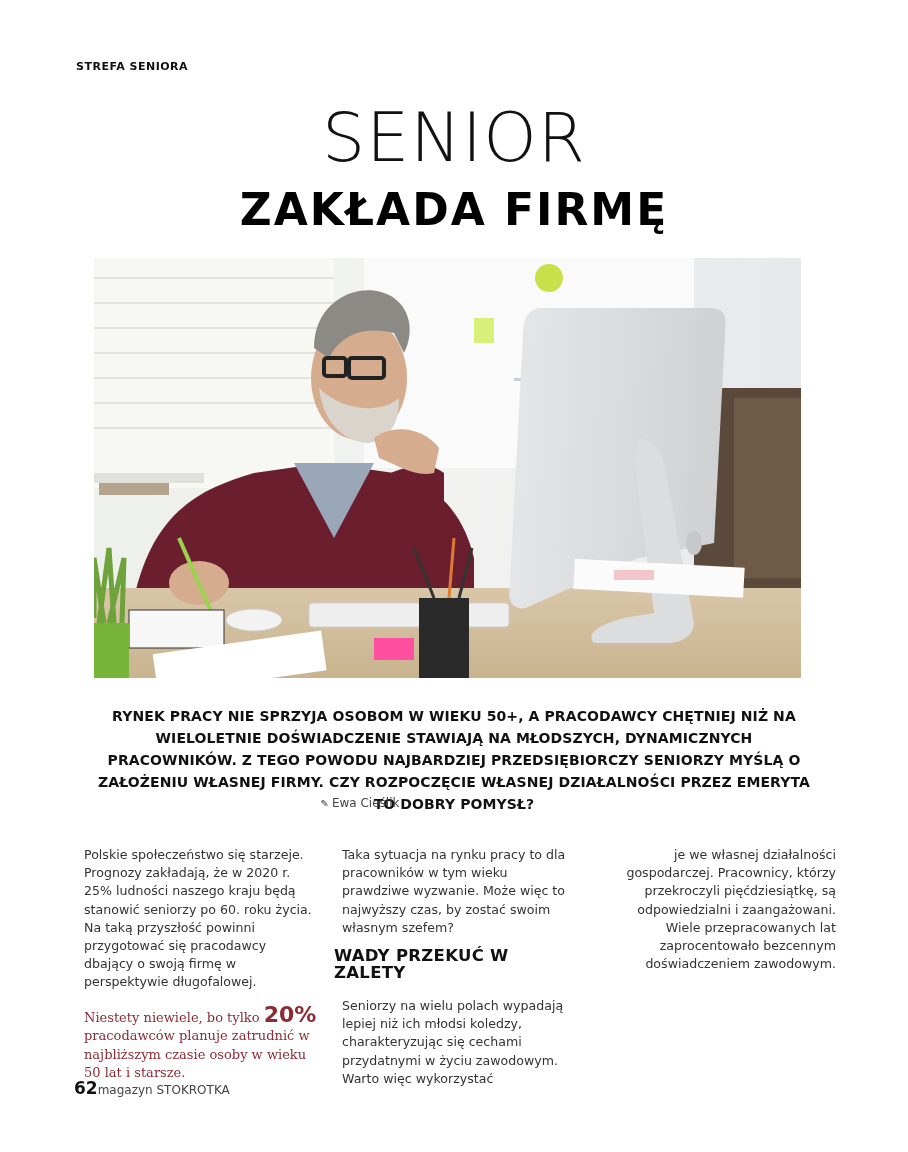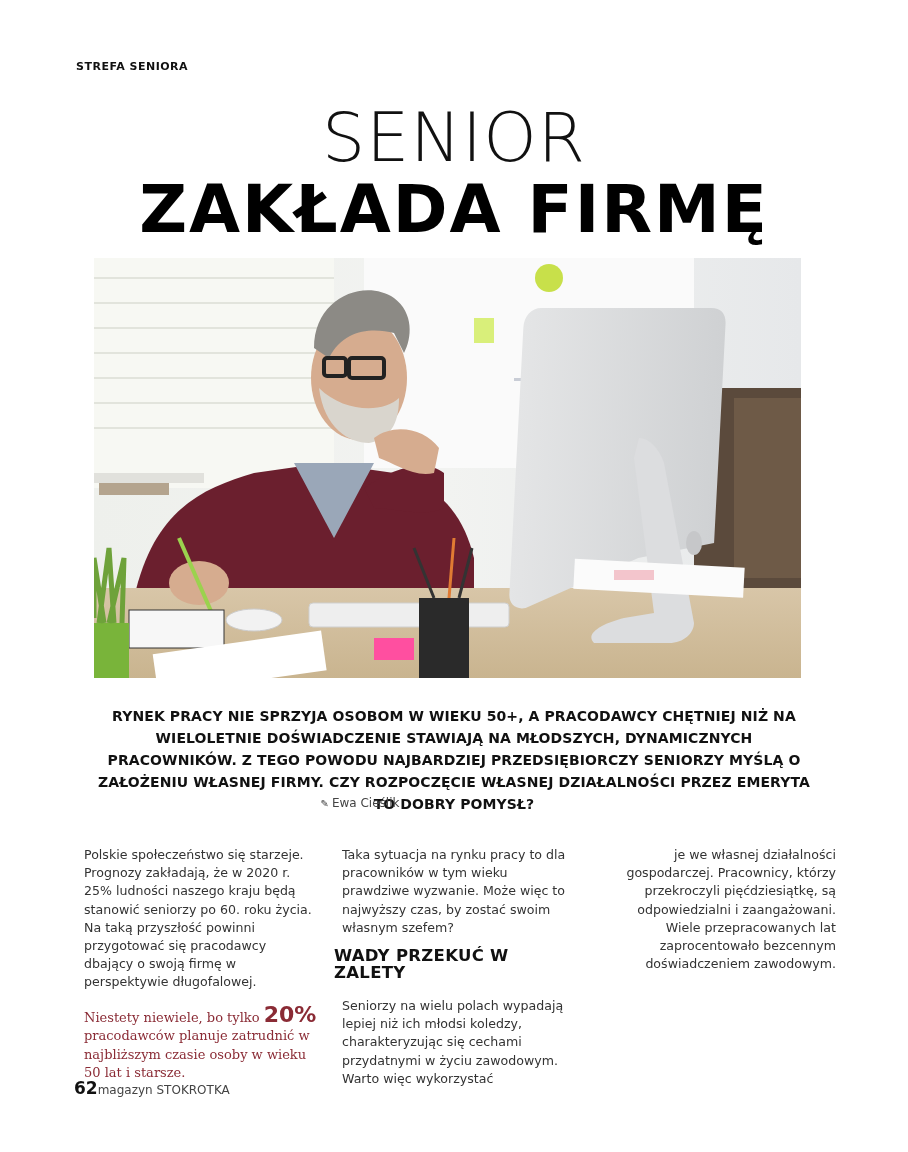--- a/index.html
+++ b/index.html
@@ -1,19 +1,19 @@
 <!DOCTYPE html>
 <html><head>
 <meta charset="utf-8">
 <style>
   html, body { margin: 0; padding: 0; background: #ffffff; }
   body { width: 908px; height: 1152px; position: relative; overflow: hidden; font-family: "DejaVu Sans", sans-serif; color: #111; }
   .section-label { position: absolute; left: 76px; top: 60px; font-family: "DejaVu Sans", sans-serif; font-weight: bold; font-size: 11px; letter-spacing: 0.5px; color: #111; }
   .title-line1 { position: absolute; left: 0; width: 908px; top: 98px; text-align: center; font-family: "DejaVu Sans", sans-serif; font-weight: 200; font-size: 68px; letter-spacing: 1px; color: #111; line-height: 80px; }
-  .title-line2 { position: absolute; left: 0; width: 908px; top: 170px; text-align: center; font-family: "DejaVu Sans", sans-serif; font-weight: 900; font-size: 66px; letter-spacing: 2px; color: #000; line-height: 80px; }
+  .title-line2 { position: absolute; left: 0; width: 908px; top: 170px; text-align: center; font-family: "DejaVu Sans", sans-serif; font-weight: 900; font-size: 44px; letter-spacing: 2px; color: #000; line-height: 80px; }
   .photo { position: absolute; left: 94px; top: 258px; width: 707px; height: 420px; overflow: hidden; background: #e9ecef; }
   .lead { position: absolute; left: 90px; width: 728px; top: 705px; text-align: center; font-family: "DejaVu Sans", sans-serif; font-weight: bold; font-size: 14px; line-height: 22px; color: #111; letter-spacing: 0.1px; }
   .author { position: absolute; left: 0; width: 720px; top: 796px; text-align: center; font-size: 12px; color: #444; }
   .author .pen { font-size: 10px; margin-right: 3px; }
   .col { position: absolute; top: 838px; width: 250px; font-size: 12.6px; line-height: 18.2px; color: #333; }
   .col p { margin: 8px; }
   .col1 { left: 76px; }
   .col2 { left: 334px; width: 248px; }
   .col3 { left: 594px; width: 250px; text-align: right; }
   .pullquote { margin-top: 14px !important; font-family: "DejaVu Serif", serif; color: #8a2b35; font-size: 13px; line-height: 18.5px; }

